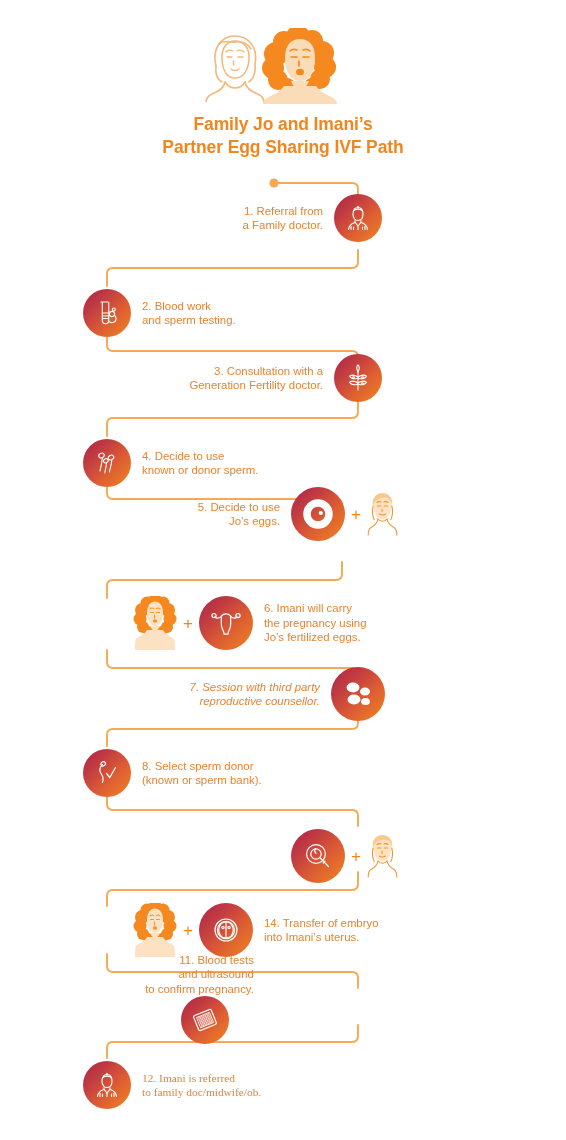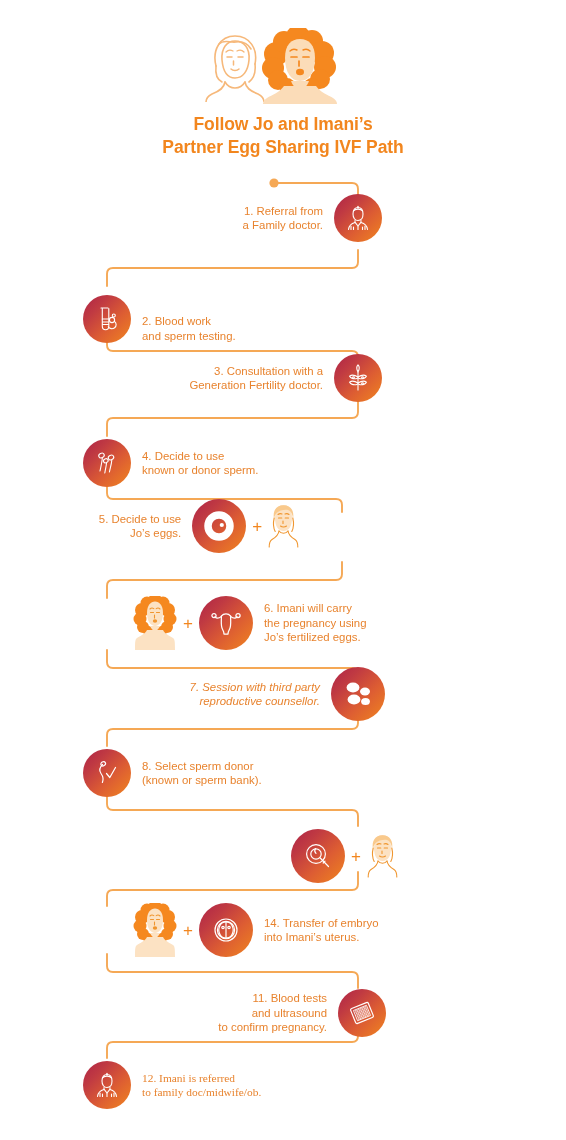--- a/index.html
+++ b/index.html
@@ -115,21 +115,21 @@
           <ellipse cx="42" cy="44" rx="4" ry="3.2" fill="#F5881F"></ellipse>
           <g fill="none" stroke="#F5881F" stroke-width="1.4" stroke-linecap="round">
             <path d="M32 23 C34 21 37 21 39 22"></path>
             <path d="M45 22 C47 21 50 21 52 23"></path>
           </g>
         </svg>
       </span>
     </div>
 
     <div class="title">
-      <div>Follow Jo and Imani’s</div>
+      <div>Family Jo and Imani’s</div>
       <div>Partner Egg Sharing IVF Path</div>
     </div>
   </div>
 
   <svg class="connectors" viewBox="0 0 566 1140" width="566" height="1140">
     <g fill="none" stroke="#F5A855" stroke-width="1.9" stroke-linecap="round" stroke-linejoin="round">
 
       <path d="M274 183 H352 Q358 183 358 189 V200"></path>
 
       <path d="M358 250 V262 Q358 268 352 268 H113 Q107 268 107 274 V286"></path>
@@ -174,21 +174,21 @@
             <path d="M18 19.5 C22 20.5 24 22.5 24.5 26.5"></path>
             <path d="M12.5 19.8 L15 23 L17.5 19.8"></path>
             <path d="M15 23 L15 26.5"></path>
             <path d="M8 23 L8 26.5 M10.5 24 L10.5 26.5 M19.5 24 L19.5 26.5 M22 23 L22 26.5"></path>
           </g>
         </svg>
       </span>
     </div>
   </div>
 
-  <div class="step left" style="left:83px;top:283px;width:400px;align-items:flex-end;">
+  <div class="step left" style="left:83px;top:283px;width:400px;">
     <div class="circle">
       <span>
         <svg width="30" height="30" viewBox="0 0 30 30">
           <g fill="none" stroke="#fff" stroke-width="1.1" stroke-linecap="round" stroke-linejoin="round">
             <path d="M9 4 L16 4"></path>
             <path d="M10.3 4.5 L10.3 22 C10.3 24.3 11.9 25.8 13.6 25.8 C15.3 25.8 16.8 24.3 16.8 22 L16.8 4.5"></path>
             <path d="M10.3 15 L16.8 15"></path>
             <path d="M10.5 18 L16.6 18 M10.5 20.5 L16.6 20.5"></path>
             <circle cx="20" cy="16" r="2.6"></circle>
             <path d="M22.4 17.4 C24.6 19 24.8 22 22.6 23.7 C20.6 25.3 17.6 24.9 16.3 22.8"></path>
@@ -241,21 +241,21 @@
           </g>
         </svg>
       </span>
     </div>
     <div class="label l">
       <div>4. Decide to use</div>
       <div>known or donor sperm.</div>
     </div>
   </div>
 
-  <div class="step right" style="left:0;top:496px;width:398px;justify-content:center;">
+  <div class="step right" style="left:0;top:484px;width:398px;">
     <div class="label r">
       <div>5. Decide to use</div>
       <div>Jo’s eggs.</div>
     </div>
     <div class="circle big">
       <span>
         <svg width="34" height="34" viewBox="0 0 34 34">
           <circle cx="17" cy="17" r="11" fill="none" stroke="#fff" stroke-width="7.5"></circle>
           <circle cx="19.8" cy="16" r="2.1" fill="#fff"></circle>
         </svg>
@@ -448,21 +448,21 @@
           </g>
         </svg>
       </span>
     </div>
     <div class="label l">
       <div>14. Transfer of embryo</div>
       <div>into Imani’s uterus.</div>
     </div>
   </div>
 
-  <div class="step right" style="left:4px;top:982px;width:382px;height:62px;">
+  <div class="step right" style="left:14px;top:982px;width:382px;height:62px;flex-direction:column;">
     <div class="label r">
       <div>11. Blood tests</div>
       <div>and ultrasound</div>
       <div>to confirm pregnancy.</div>
     </div>
     <div class="circle">
       <span>
         <svg width="32" height="32" viewBox="0 0 32 32">
           <g transform="rotate(-22 16 16)">
             <rect x="6.5" y="8" width="19" height="16" rx="1.6" fill="none" stroke="#fff" stroke-width="1.2"></rect>

